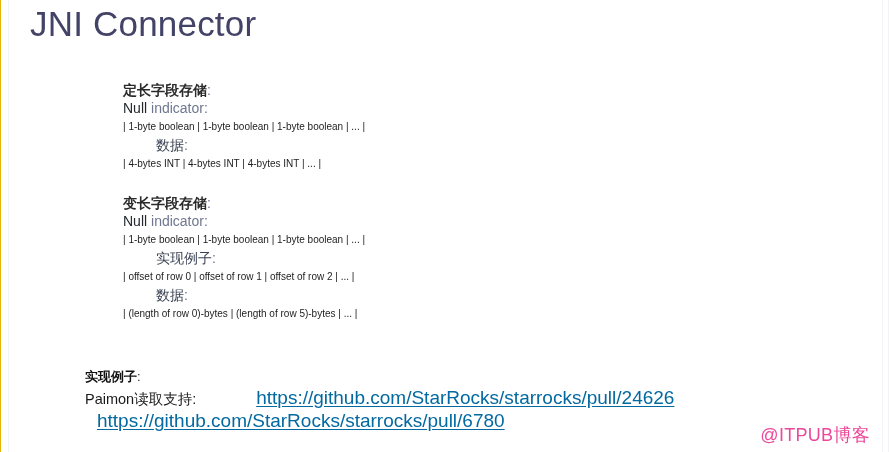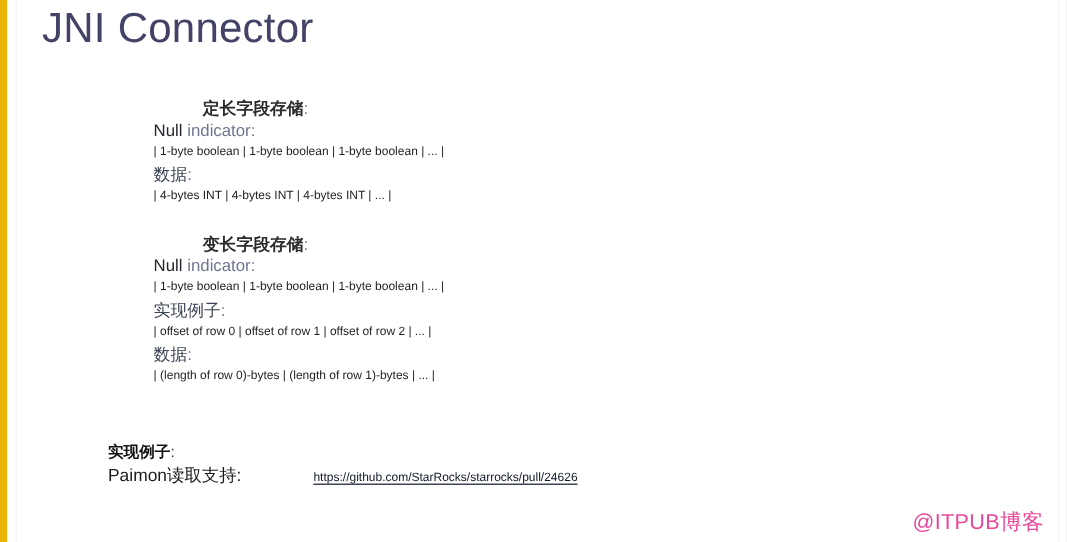--- a/index.html
+++ b/index.html
@@ -10,21 +10,21 @@
   body {
     font-family: "Liberation Sans", "DejaVu Sans", sans-serif;
   }
   .slide {
     position: relative;
     width: 889px;
     height: 452px;
     background: #ffffff;
     overflow: hidden;
     box-sizing: border-box;
-    border-left: 6px solid #eab308;
+    border-left: 1px solid #eab308;
     border-right: 1px solid #f3f3f5;
     text-decoration: underline;
   }
   
   .edge-rule-left {
     position: absolute;
     top: 0;
     left: 7px;
     width: 1px;
     height: 452px;
@@ -62,38 +62,38 @@
     margin-top: 21px;
   }
   .block-heading {
     font-size: 14px;
     line-height: 18px;
     color: #2b2b2b;
     white-space: nowrap;
   }
   .block-heading .cjk {
     font-weight: 600;
-    margin-left: 41px;
   }
   .block-heading .colon {
     color: #6f7790;
     font-weight: 400;
   }
   .field-label {
     font-size: 14px;
     line-height: 18px;
     white-space: nowrap;
     color: #6f7790;
   }
   .field-label .lead {
     color: #24282f;
   }
   .field-label.cjk-label .lead {
     font-weight: 400;
     color: #3b4354;
+    margin-left: 33px;
   }
   .layout-row {
     font-size: 10px;
     line-height: 19px;
     color: #1d1d1d;
     white-space: nowrap;
   }
 
   
   .examples {
@@ -119,22 +119,22 @@
     line-height: 21px;
     white-space: nowrap;
     gap: 46px;
   }
   .link-row .link-label {
     font-size: 14.5px;
     color: #1a1a1a;
     flex: 0 0 auto;
   }
   .link-row .link-url {
-    font-size: 10px;
-    color: #0f172a;
+    font-size: 19px;
+    color: #0369a1;
     text-decoration: underline;
     text-underline-offset: 2px;
     flex: 0 0 auto;
     text-align: center;
   }
   .link-row.row-paimon .link-url { margin-left: 14px; }
   .link-row.row-hudi .link-url { margin-left: 12px; }
 
   .watermark {
     position: absolute;
@@ -173,32 +173,33 @@
     <div class="schema-block">
       <div class="block-heading"><span class="cjk">变长字段存储</span><span class="colon">:</span></div>
 
       <div class="field-label"><span class="lead">Null</span><span> indicator:</span></div>
       <div class="layout-row">| 1-byte boolean | 1-byte boolean | 1-byte boolean | ... |</div>
 
       <div class="field-label cjk-label"><span class="lead">实现例子</span><span>:</span></div>
       <div class="layout-row">| offset of row 0 | offset of row 1 | offset of row 2 | ... |</div>
 
       <div class="field-label cjk-label"><span class="lead">数据</span><span>:</span></div>
-      <div class="layout-row">| (length of row 0)-bytes | (length of row 1)-bytes | ... |</div>
+      <div class="layout-row">| (length of row 0)-bytes | (length of row 5)-bytes | ... |</div>
     </div>
 
   </div>
 
   <div class="examples">
     <div class="examples-heading"><span>实现例子</span><span class="colon">:</span></div>
 
     <div class="link-row row-paimon">
       <span class="link-label">Paimon读取支持:</span>
       <a class="link-url" href="#">https://github.com/StarRocks/starrocks/pull/24626</a>
     </div>
 
     <div class="link-row row-hudi">
+      <a class="link-url" href="#">https://github.com/StarRocks/starrocks/pull/6780</a>
     </div>
   </div>
 
   <div class="watermark">@ITPUB博客</div>
 
 </div>
 
 </body></html>

